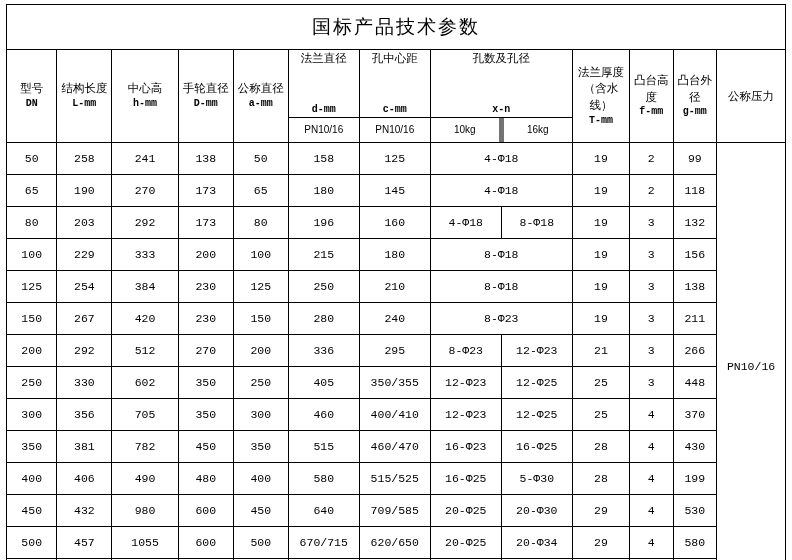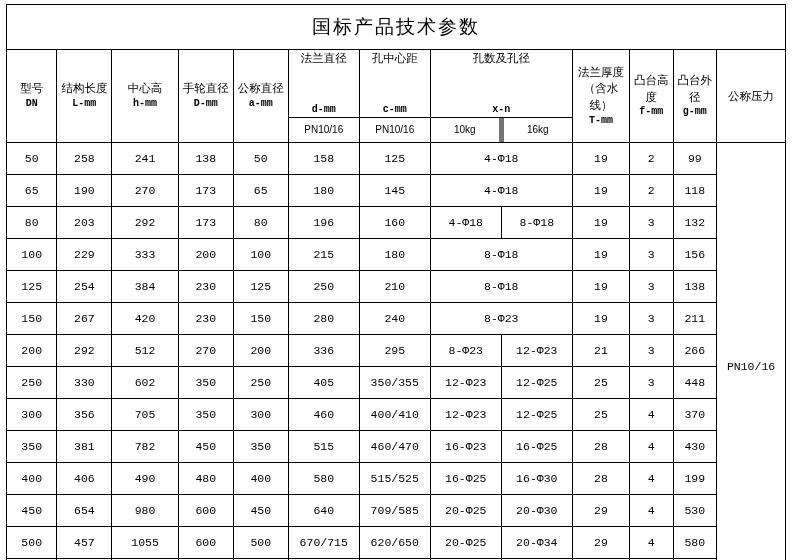--- a/index.html
+++ b/index.html
@@ -395,31 +395,31 @@
         <td class="rowcell">400</td>
         <td class="rowcell">406</td>
         <td class="rowcell">490</td>
         <td class="rowcell">480</td>
         <td class="rowcell">400</td>
         <td class="rowcell">580</td>
         <td class="rowcell">515/525</td>
         <td class="rowcell">
           <div class="split2">
             <div>16-Φ25</div>
-            <div>16-Φ30</div>
+            <div>5-Φ30</div>
           </div>
         </td>
         <td class="rowcell">28</td>
         <td class="rowcell">4</td>
         <td class="rowcell">199</td>
       </tr>
 
       <tr>
         <td class="rowcell">450</td>
-        <td class="rowcell">654</td>
+        <td class="rowcell">432</td>
         <td class="rowcell">980</td>
         <td class="rowcell">600</td>
         <td class="rowcell">450</td>
         <td class="rowcell">640</td>
         <td class="rowcell">709/585</td>
         <td class="rowcell">
           <div class="split2">
             <div>20-Φ25</div>
             <div>20-Φ30</div>
           </div>

